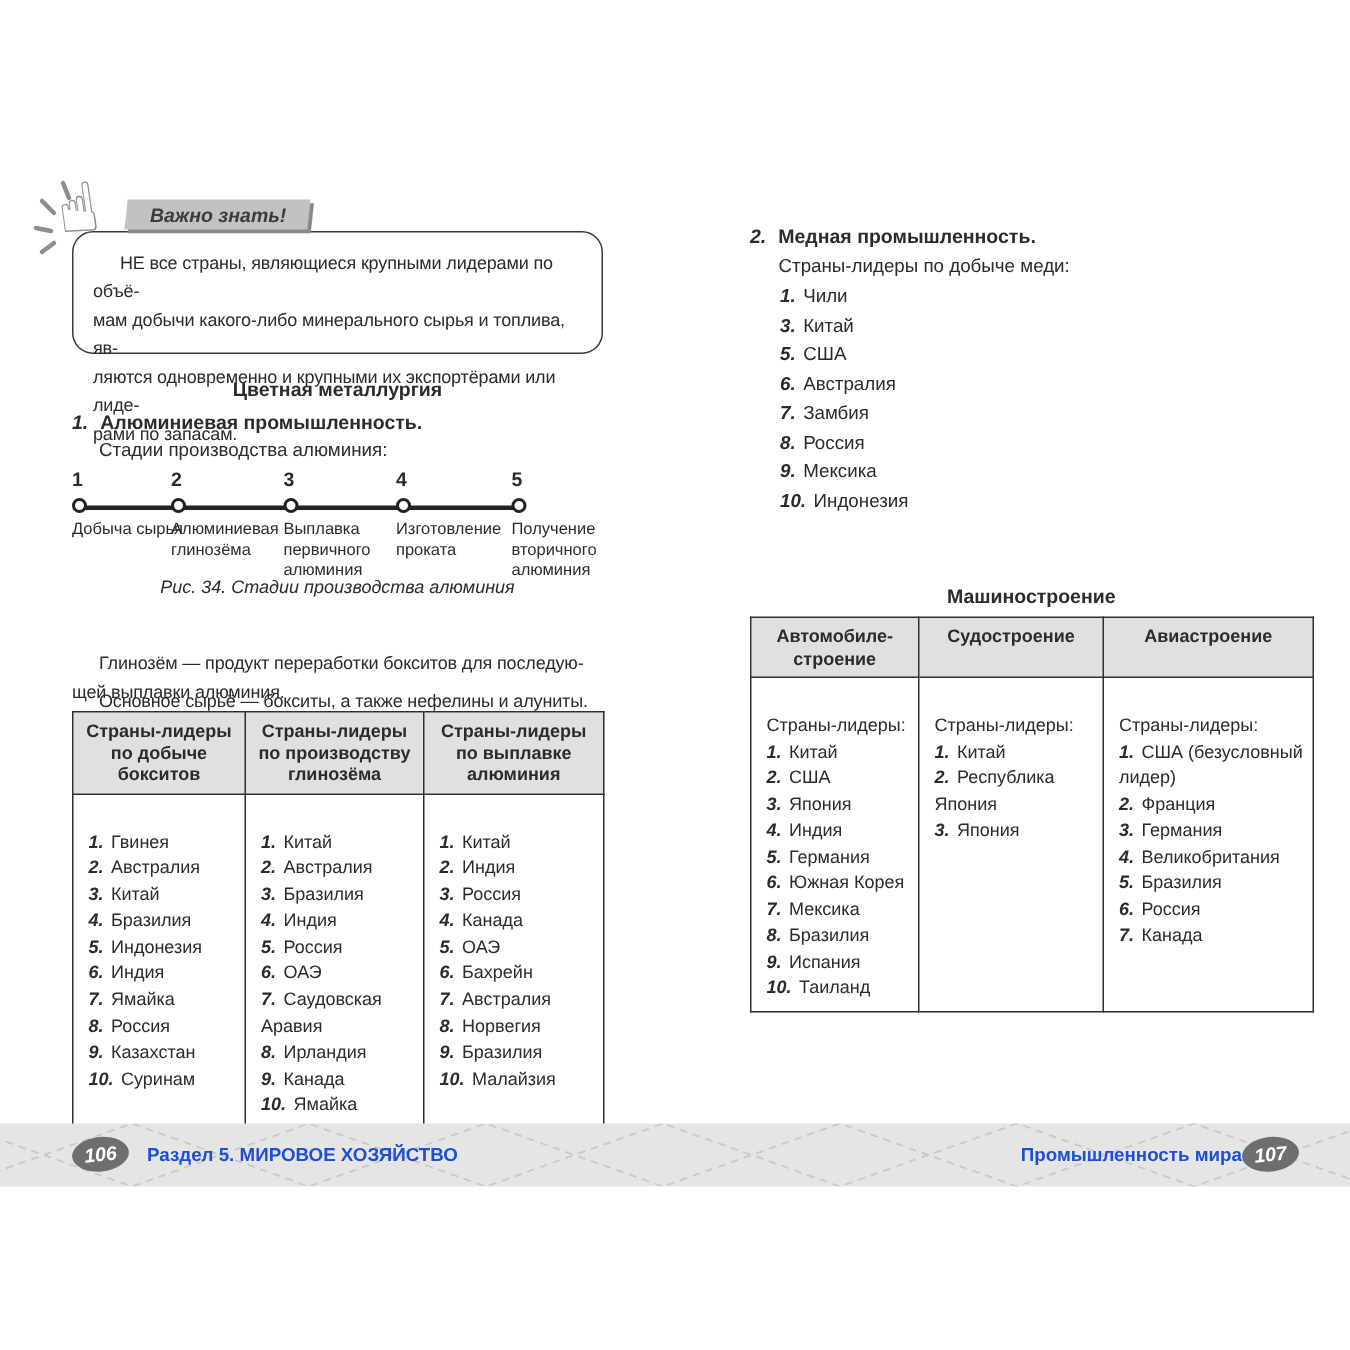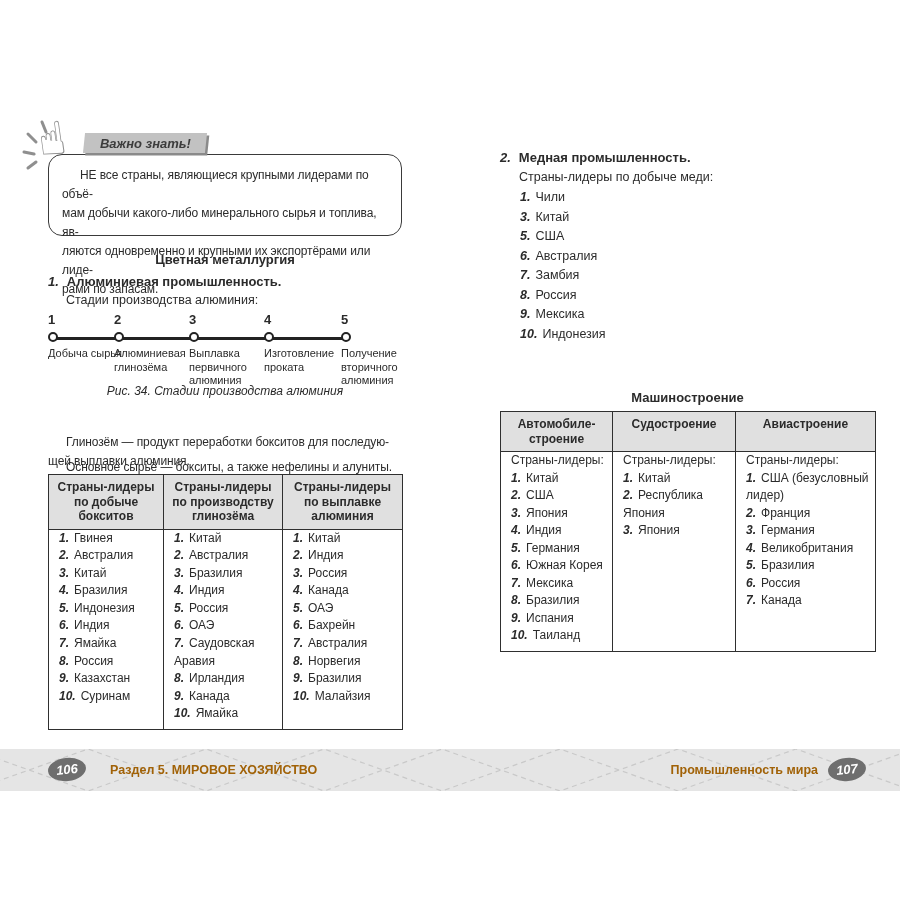--- a/index.html
+++ b/index.html
@@ -41,21 +41,21 @@
     font-style: italic; font-size: 12px; }
 
   .body-par { position: absolute; left: 48px; width: 358px; font-size: 12px; line-height: 19px;
     white-space: pre-line; text-indent: 18px; letter-spacing: -0.1px; }
 
   
   table.data-table { position: absolute; border-collapse: collapse; table-layout: fixed; }
   .data-table th, .data-table td { border: 1.5px solid #2f2f2f; vertical-align: top; }
   .data-table th { background: #e0e0e0; font-size: 12px; font-weight: bold; text-align: center;
     line-height: 14.5px; padding: 5px 2px; white-space: pre-line; }
-  .data-table td { padding: 0 4px 6px 10px; font-size: 12px; }
+  .data-table td { padding: 23px 4px 6px 10px; font-size: 12px; }
   .lead-label { font-size: 12px; line-height: 17.5px; }
 
   .li { line-height: 17.6px; }
   .machine-table .li { line-height: 17.5px; }
   .li-num { font-style: italic; font-weight: bold; margin-right: 5px; }
 
   .left-table { left: 48px; top: 474px; width: 354px; }
   .machine-table { left: 500px; top: 411px; width: 375px; }
 
   
@@ -64,22 +64,22 @@
   .r-section-title { position: absolute; left: 500px; top: 390px; width: 375px;
     text-align: center; font-weight: bold; font-size: 13px; }
 
   
   .footer-band { position: absolute; left: 0; top: 749px; width: 900px; height: 42px; background: #e5e5e5; }
   .footer-pattern { position: absolute; left: 0; top: 0; }
   .page-num-oval { width: 38px; height: 23px; background: #6e6e6e; border-radius: 50%;
     transform: rotate(-6deg); display: flex; align-items: center; justify-content: center; }
   .page-num-oval span { color: #fff; font-style: italic; font-weight: bold; font-size: 13px; }
   .footer-left { position: absolute; left: 48px; top: 9px; display: flex; align-items: center; gap: 12px; }
-  .footer-right { position: absolute; right: 34px; top: 9px; display: flex; align-items: center; gap: 10px; }
-  .footer-label { font-weight: bold; font-size: 12.5px; color: #a16207; margin-left: 12px; }
+  .footer-right { position: absolute; right: 34px; top: 9px; display: flex; align-items: center; gap: 0; }
+  .footer-label { font-weight: bold; font-size: 12.5px; color: #1d4ed8; }
 </style>
 </head>
 <body>
 
 <div class="page">
 
   <div class="callout-box"></div>
   <div class="callout-banner">
     <span>Важно знать!</span>
   </div>

